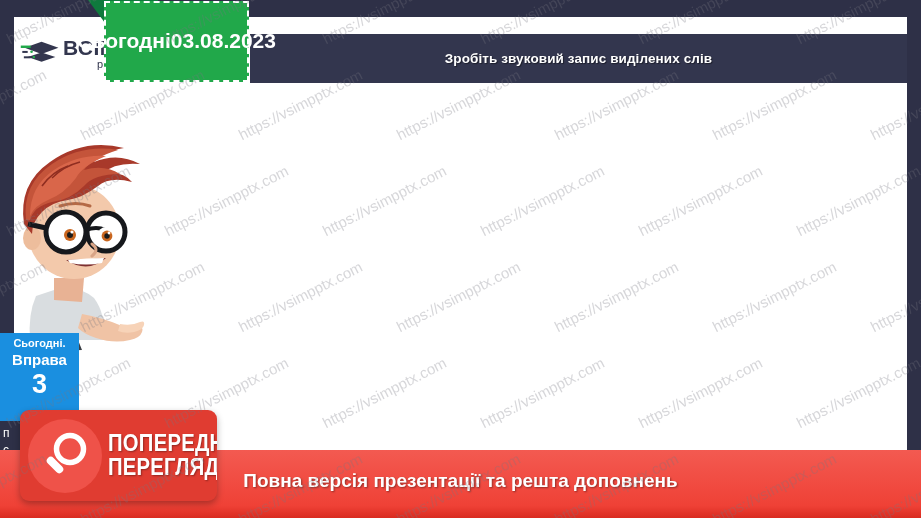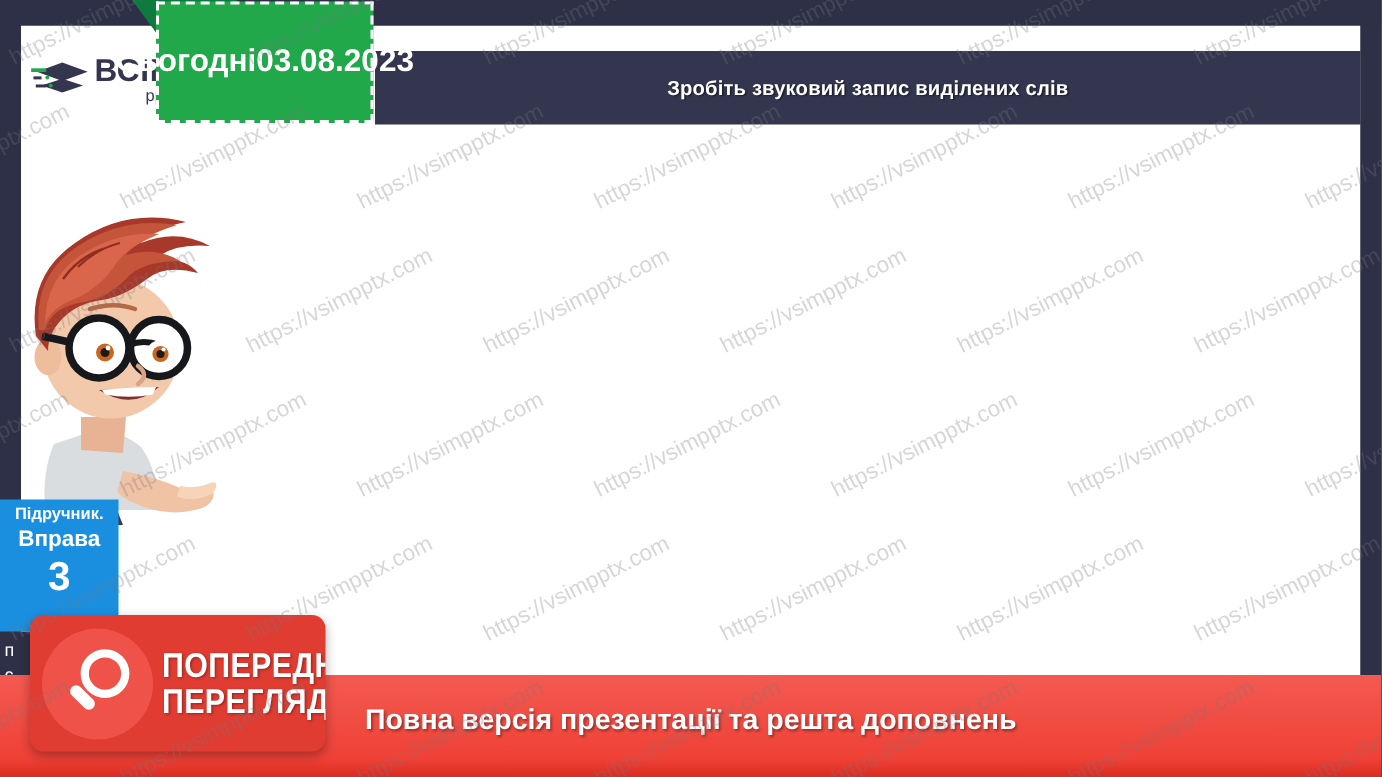--- a/index.html
+++ b/index.html
@@ -331,21 +331,21 @@
     <path d="M58 132 q22 14 40 -2 q-20 2 -40 2 z" fill="#7d3030"></path>
     <path d="M60 132 q20 -2 36 -2 l-2 5 q-16 3 -32 0 z" fill="#ffffff"></path>
   </svg>
 
   <div class="exercise-dark">
     <div>п</div>
     <div>с</div>
   </div>
 
   <div class="exercise-box">
-    <div class="ex-line1">Підручник.</div>
+    <div class="ex-line1">Сьогодні.</div>
     <div class="ex-line2">Вправа</div>
     <div class="ex-num">3</div>
   </div>
 
 
   <div class="bottom-banner">
     <div class="banner-line">Повна версія презентації та решта доповнень</div>
   </div>
 
   <div class="preview-badge">

